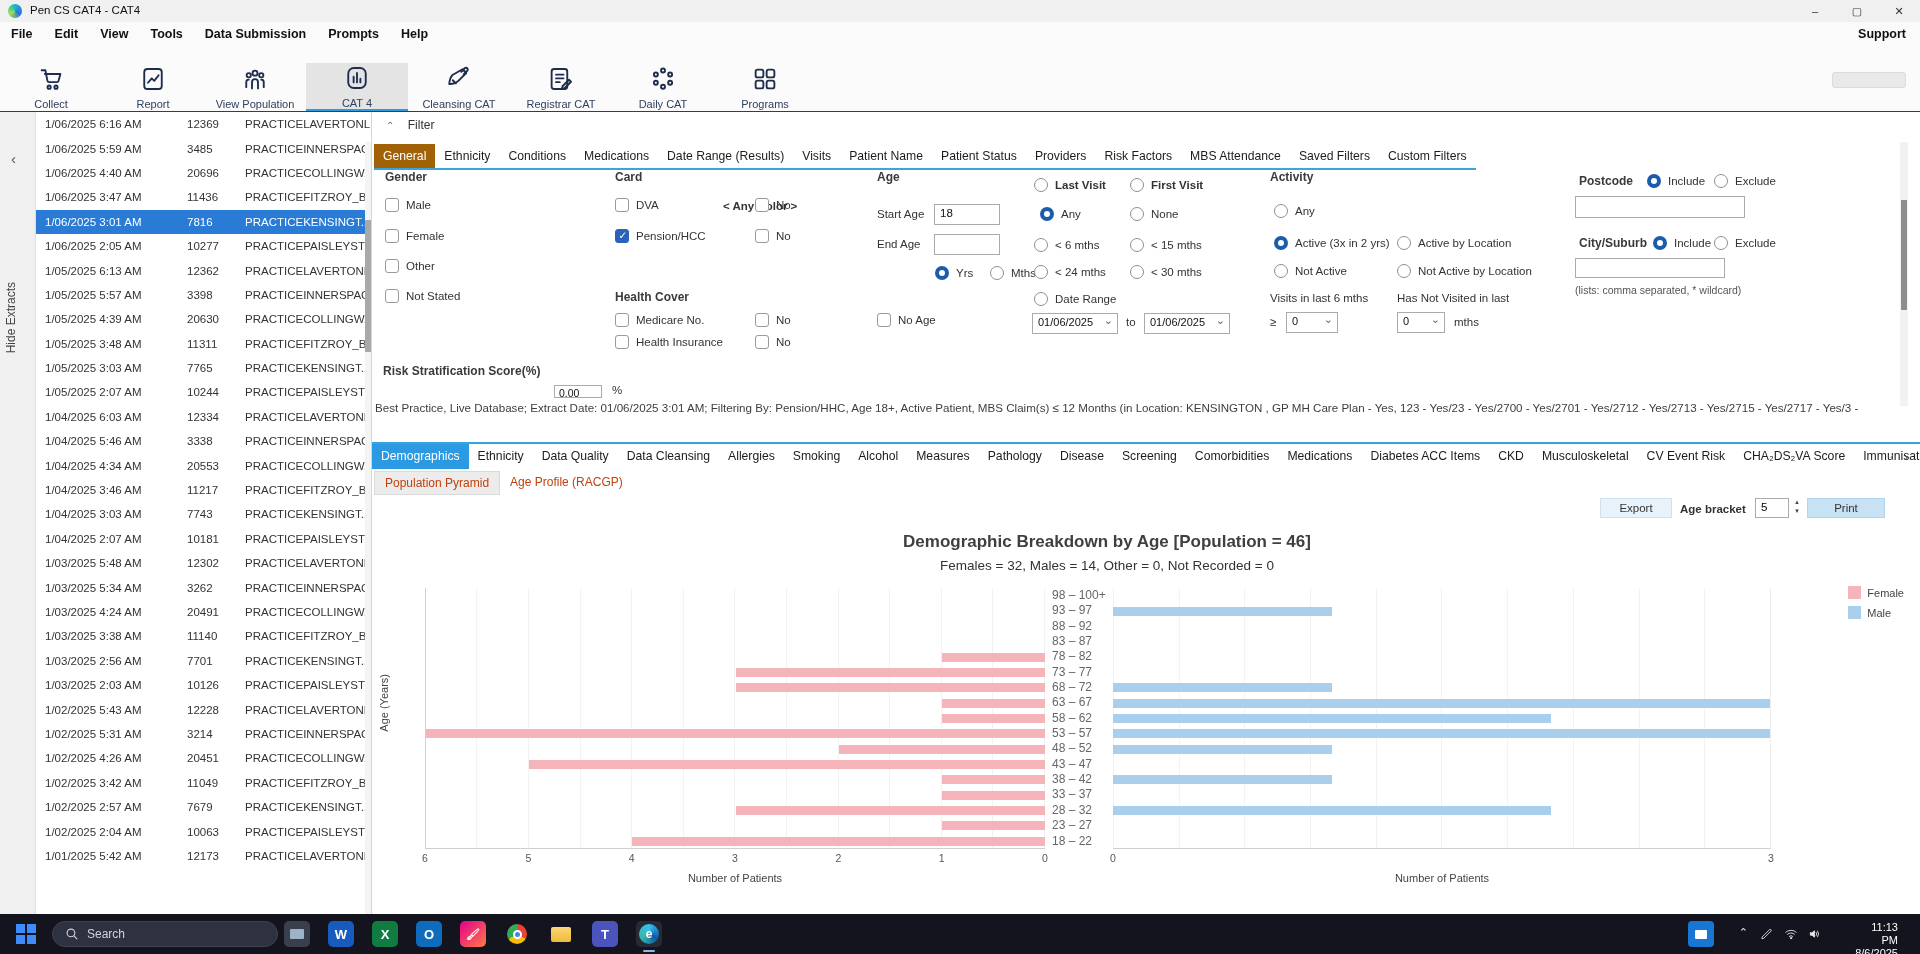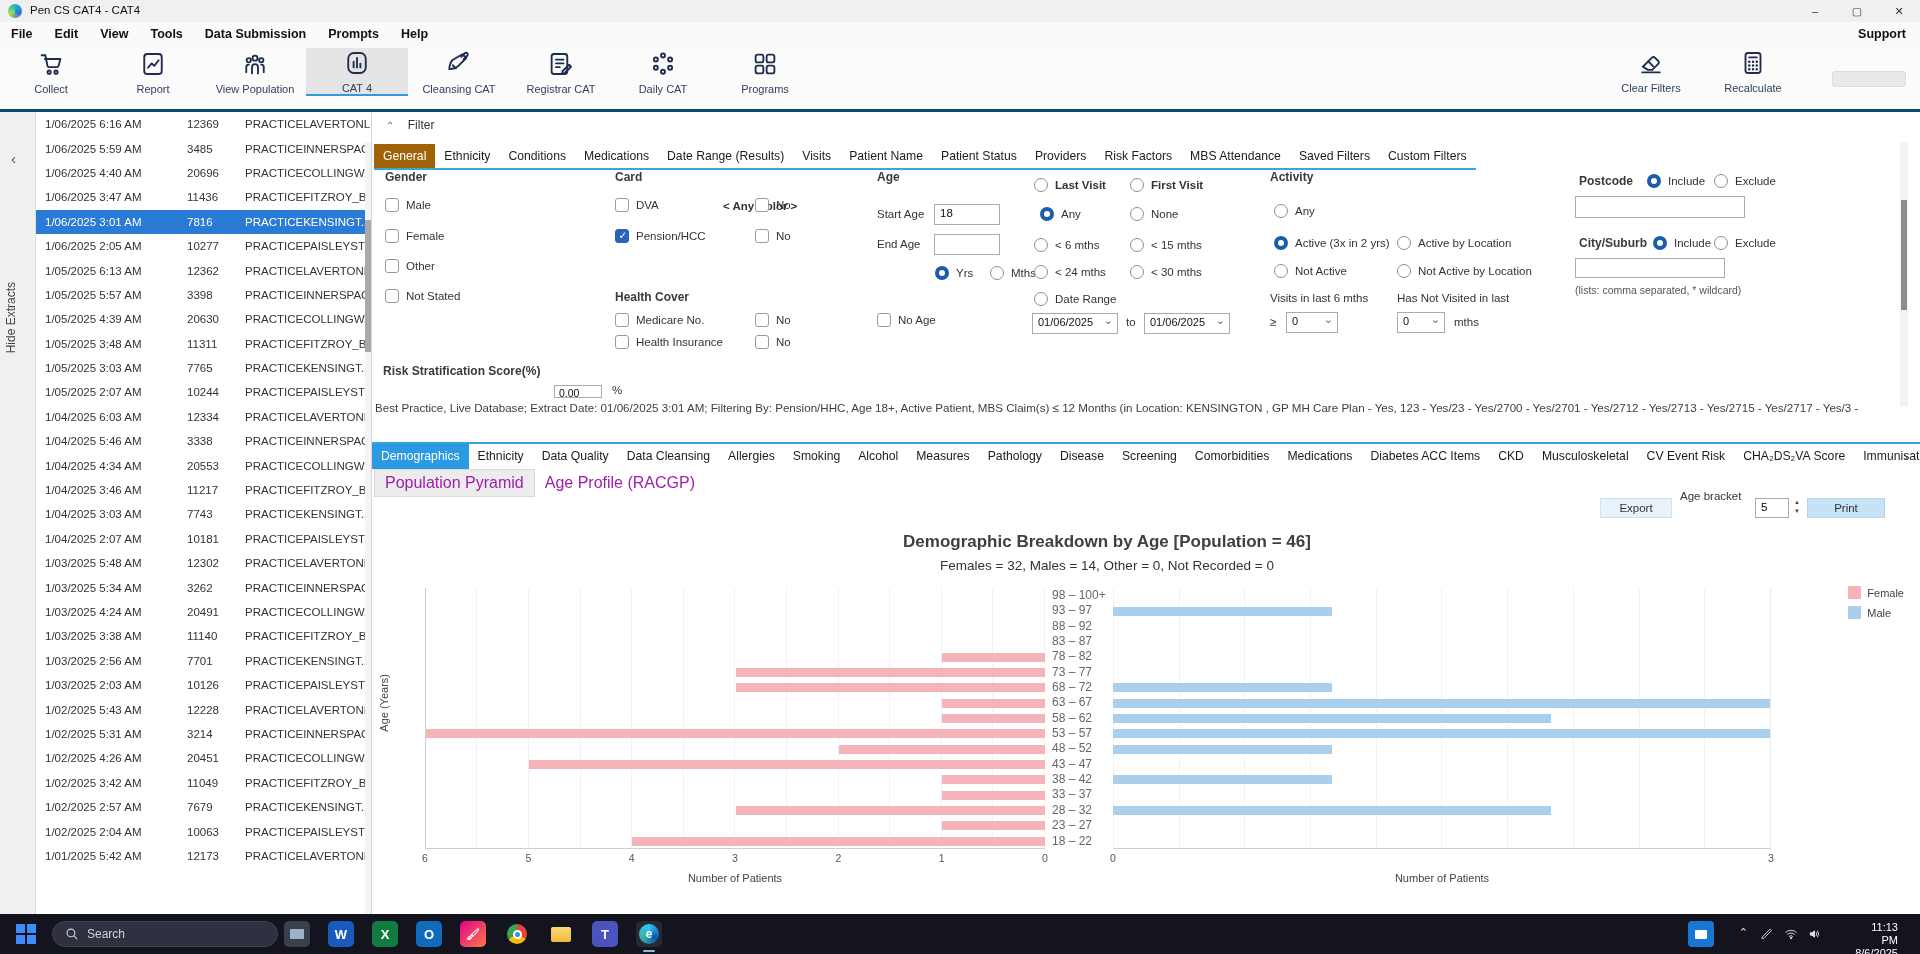--- a/index.html
+++ b/index.html
@@ -7,21 +7,21 @@
 
   
   #titlebar { position:absolute; left:0; top:0; width:1920px; height:22px; background:#f0f0f0; font-size:11.5px; color:#111; }
   #titlebar .appico { position:absolute; left:8px; top:4px; width:14px; height:14px; border-radius:50%;
     background:conic-gradient(#19b6c9,#2e6fe0,#9fe04a,#19b6c9); }
   #titlebar .ttl { position:absolute; left:30px; top:4px; }
   .winbtn { position:absolute; top:0; width:42px; height:22px; text-align:center; line-height:22px; font-size:11px; color:#333; }
   #menubar { position:absolute; left:0; top:22px; width:1920px; height:26px; background:#fafafa; font-size:12.5px; color:#111; }
   #menubar .mi { display:inline-block; padding:5px 11px; font-weight:bold; }
   #menubar .support { position:absolute; right:14px; top:5px; font-weight:bold; }
-  #toolbar { position:absolute; left:0; top:48px; width:1920px; height:64px; background:#fbfbfb; border-bottom:3px solid #0c4a6e; display:flex; align-items:flex-start; }
+  #toolbar { position:absolute; left:0; top:48px; width:1920px; height:64px; background:#fbfbfb; border-bottom:1px solid #0c4a6e; display:flex; align-items:flex-end; }
   .tbtn { width:102px; display:flex; flex-direction:column; align-items:center; justify-content:center; gap:2px; color:#213049; font-size:11px; }
   .tbtn svg { width:30px; height:30px; stroke:#1f2d4d; stroke-width:1.5; fill:none; stroke-linecap:round; stroke-linejoin:round; }
   .tbtn.active { background:#e4e4e4; border-bottom:2px solid #2e9ae2; }
   .tbtn .tlab { color:#30405e; }
   #toolbar .spacer { flex:1; }
   #toolbar .pbar { align-self:center; width:74px; height:16px; border-radius:3px; background:#e9e9e9; border:1px solid #dcdcdc; margin:0 14px 0 28px; }
 
   
   #sidestrip { position:absolute; left:0; top:112px; width:36px; height:802px; background:#f0f0f0; border-right:1px solid #ddd; }
   #sidestrip .chev { position:absolute; left:11px; top:38px; color:#555; font-size:15px; }
@@ -52,21 +52,21 @@
   .ddl { position:absolute; background:#fff; border:1px solid #ababab; font-size:11px; color:#111; padding:2px 16px 2px 5px; }
   .ddl::after { content:"⌄"; position:absolute; right:4px; top:0; color:#666; }
   #fscroll { position:absolute; right:12px; top:30px; width:8px; height:264px; background:#f2f2f2; }
   #fscroll .th { position:absolute; left:1px; top:58px; width:6px; height:110px; background:#8d8d8d; }
   #statusbox { position:absolute; left:3px; top:287px; width:1530px; font-size:11.6px; color:#3d3d3d; line-height:17px; white-space:nowrap; overflow:hidden; }
 
   #rtabs { position:absolute; left:0; top:330px; width:1548px; height:27px; border-top:2px solid #35a3dc; font-size:12.2px; color:#1c1c1c; display:flex; }
   .rtab { padding:5px 9px; white-space:nowrap; }
   .rtab.active { background:#2b9ae2; color:#fff; }
   #rtabs .nav { position:absolute; top:6px; color:#8a8a8a; font-size:12px; }
-  #subtabs { position:absolute; left:2px; top:359px; height:24px; font-size:16px; color:#a21caf; display:flex;align-items:center; }
+  #subtabs { position:absolute; left:2px; top:359px; height:24px; font-size:12px; color:#c2410c; display:flex; }
   .stab { padding:4px 10px; white-space:nowrap; }
   .stab.active { background:#ececec; border:1px solid #d9d9d9; }
   #actionbar { position:absolute; left:0; top:384px; width:1548px; height:28px; background:#ddeef8; font-size:11.5px; color:#333; }
   .btn { position:absolute; text-align:center; font-size:11.5px; color:#333; border:1px solid #cfe0ee; background:#e8f2fa; padding:3px 0; }
   #spinbox { position:absolute; left:1383px; top:386px; width:34px; height:20px; background:#fff; border:1px solid #ababab; font-size:11.5px; padding:2px 5px; }
   #spinarrows { position:absolute; left:1419px; top:386px; width:12px; height:20px; font-size:6px; color:#444; line-height:9px; text-align:center; }
 
   
   #chart { position:absolute; left:0; top:412px; width:1548px; height:390px; background:#fff; }
   #ctitle { position:absolute; left:0; top:8px; width:1470px; text-align:center; font-size:17px; font-weight:bold; color:#3f3f3f; }
@@ -180,37 +180,20 @@
         <span><svg viewBox="0 0 24 24">
             <rect x="4.5" y="4.5" width="6.2" height="6.2" rx="1.6"></rect>
             <rect x="13.3" y="4.5" width="6.2" height="6.2" rx="1.6"></rect>
             <rect x="4.5" y="13.3" width="6.2" height="6.2" rx="1.6"></rect>
             <rect x="13.3" y="13.3" width="6.2" height="6.2" rx="1.6"></rect>
           </svg></span>
         <span class="tlab">Programs</span>
       </div>
     </span>
   <span class="spacer"></span>
-  <span id="toolbar-right" style="display:flex;">
-      <div class="tbtn">
-        <span><svg viewBox="0 0 24 24">
-            <path d="M5.5 15l7.3-7.3a1.6 1.6 0 0 1 2.3 0l2.7 2.7a1.6 1.6 0 0 1 0 2.3l-4.8 4.8H9.5z"></path>
-            <path d="M5 19.5h14M9.8 10.7l4 4"></path>
-          </svg></span>
-        <span class="tlab">Clear Filters</span>
-      </div>
-      <div class="tbtn">
-        <span><svg viewBox="0 0 24 24">
-            <rect x="6" y="4" width="12" height="16" rx="2"></rect>
-            <path d="M9 7.5h6"></path>
-            <path d="M9 11h.01M12 11h.01M15 11h.01M9 14h.01M12 14h.01M15 14h.01M9 17h.01M12 17h.01M15 17h.01" stroke-width="2"></path>
-          </svg></span>
-        <span class="tlab">Recalculate</span>
-      </div>
-    </span>
   <span class="pbar"></span>
 </div>
 
 <div id="sidestrip">
   <span class="chev">‹</span>
   <span class="vlab">Hide Extracts</span>
 </div>
 <div id="expanel">
   <div id="extract-list">
       <div class="ex-row">
@@ -497,21 +480,21 @@
       </span>
     <span class="nav" style="right:26px;">‹</span>
     <span class="nav" style="right:12px; color:#444;">›</span>
   </div>
   <div id="subtabs">
       <span class="stab active">Population Pyramid</span>
       <span class="stab">Age Profile (RACGP)</span>
     </div>
 
   <div class="btn" style="left:1228px; top:386px; width:72px;">Export</div>
-  <div class="fitem" style="left:1308px; top:378px;">Age bracket</div>
+  <div class="fitem" style="left:1308px; top:391px;font-weight:bold;">Age bracket</div>
   <div id="spinbox">5</div>
   <div id="spinarrows">▲<br>▼</div>
   <div class="btn" style="left:1435px; top:386px; width:78px; background:#c7e2f4; border-color:#b3d4ea;">Print</div>
 
   <div id="chart">
     <div id="ctitle">Demographic Breakdown by Age [Population = 46]</div>
     <div id="csub">Females = 32, Males = 14, Other = 0, Not Recorded = 0</div>
     <div id="legend">
       <div class="li">
           <span class="sw" id="sw-f" style="background: rgb(244, 180, 186);"></span>

